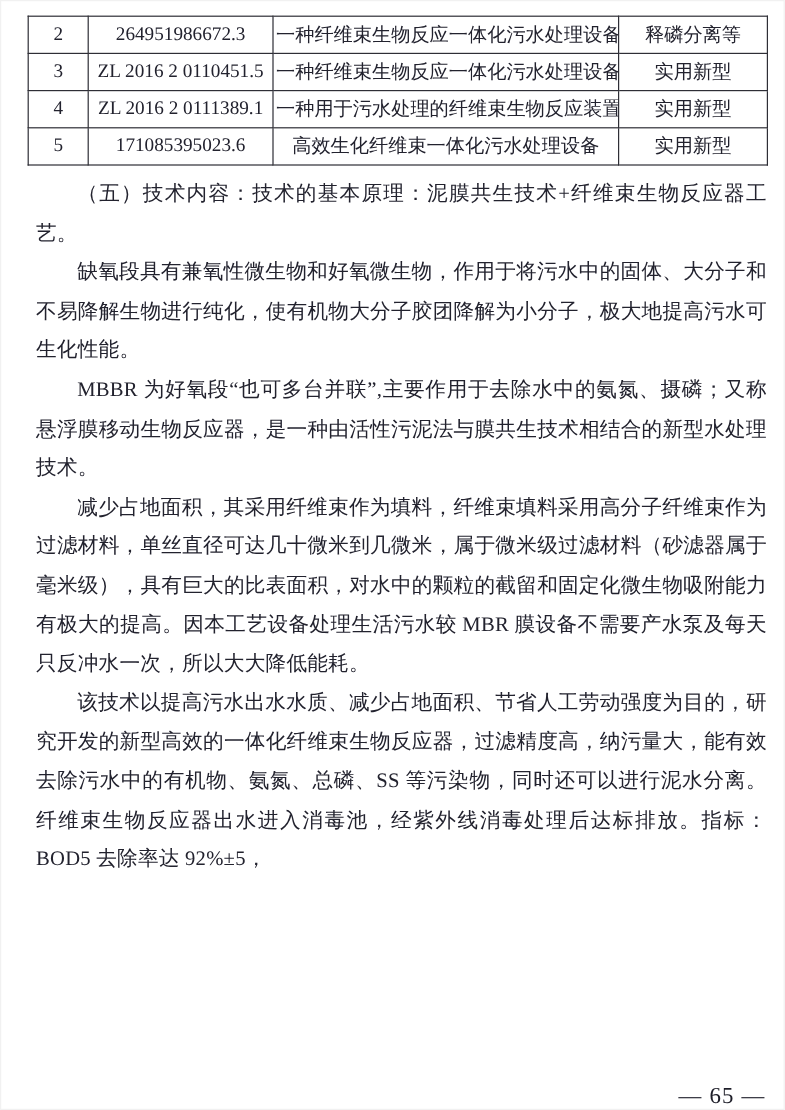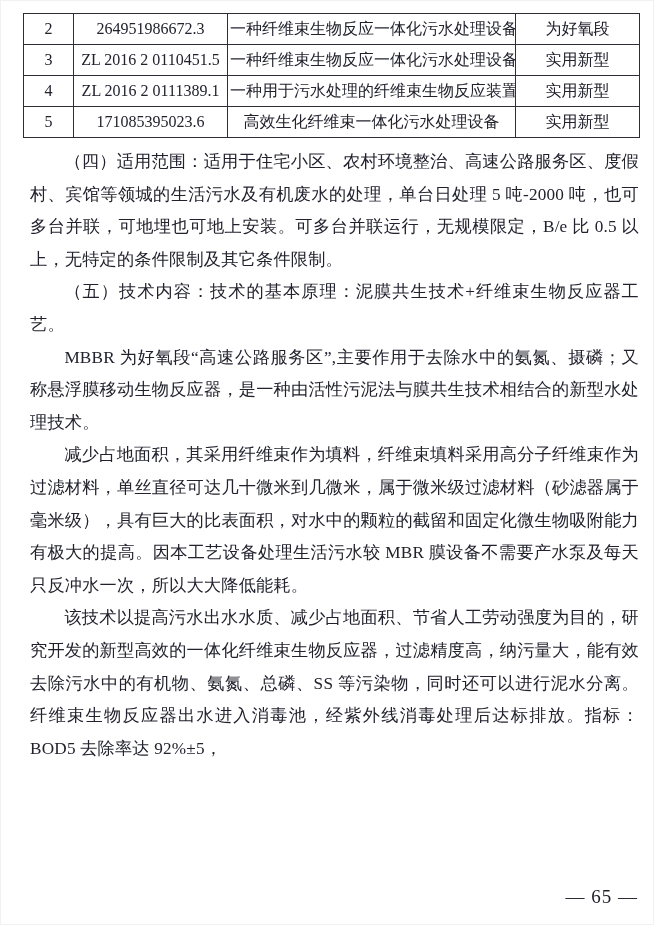--- a/index.html
+++ b/index.html
@@ -50,21 +50,21 @@
     letter-spacing: 0.2px;
   }
   .body-text p {
     margin: 0;
     text-indent: 2em;
   }
 
   .page-footer {
     position: absolute;
     right: 16px;
-    bottom: 17px;
+    bottom: 0;
     font-size: 19px;
     letter-spacing: 1px;
     color: #1d1d28;
     white-space: nowrap;
   }
 </style>
 </head>
 <body>
 
 <div class="page-frame"></div>
@@ -74,21 +74,21 @@
     <col class="c-no">
       <col class="c-pat">
       <col class="c-title">
       <col class="c-type">
   </colgroup>
   <tbody>
     <tr>
       <td>2</td>
       <td>264951986672.3</td>
       <td>一种纤维束生物反应一体化污水处理设备</td>
-      <td>为好氧段</td>
+      <td>释磷分离等</td>
     </tr>
     <tr>
       <td>3</td>
       <td>ZL 2016 2 0110451.5</td>
       <td>一种纤维束生物反应一体化污水处理设备</td>
       <td>实用新型</td>
     </tr>
     <tr>
       <td>4</td>
       <td>ZL 2016 2 0111389.1</td>
@@ -98,20 +98,20 @@
     <tr>
       <td>5</td>
       <td>171085395023.6</td>
       <td>高效生化纤维束一体化污水处理设备</td>
       <td>实用新型</td>
     </tr>
   </tbody>
 </table>
 
 <div class="body-text">
-  <p>（四）适用范围：适用于住宅小区、农村环境整治、高速公路服务区、度假村、宾馆等领城的生活污水及有机废水的处理，单台日处理 5 吨-2000 吨，也可多台并联，可地埋也可地上安装。可多台并联运行，无规模限定，B/e 比 0.5 以上，无特定的条件限制及其它条件限制。</p>
   <p>（五）技术内容：技术的基本原理：泥膜共生技术+纤维束生物反应器工艺。</p>
-  <p>MBBR 为好氧段“高速公路服务区”,主要作用于去除水中的氨氮、摄磷；又称悬浮膜移动生物反应器，是一种由活性污泥法与膜共生技术相结合的新型水处理技术。</p>
+  <p>缺氧段具有兼氧性微生物和好氧微生物，作用于将污水中的固体、大分子和不易降解生物进行纯化，使有机物大分子胶团降解为小分子，极大地提高污水可生化性能。</p>
+  <p>MBBR 为好氧段“也可多台并联”,主要作用于去除水中的氨氮、摄磷；又称悬浮膜移动生物反应器，是一种由活性污泥法与膜共生技术相结合的新型水处理技术。</p>
   <p>减少占地面积，其采用纤维束作为填料，纤维束填料采用高分子纤维束作为过滤材料，单丝直径可达几十微米到几微米，属于微米级过滤材料（砂滤器属于毫米级），具有巨大的比表面积，对水中的颗粒的截留和固定化微生物吸附能力有极大的提高。因本工艺设备处理生活污水较 MBR 膜设备不需要产水泵及每天只反冲水一次，所以大大降低能耗。</p>
   <p>该技术以提高污水出水水质、减少占地面积、节省人工劳动强度为目的，研究开发的新型高效的一体化纤维束生物反应器，过滤精度高，纳污量大，能有效去除污水中的有机物、氨氮、总磷、SS 等污染物，同时还可以进行泥水分离。纤维束生物反应器出水进入消毒池，经紫外线消毒处理后达标排放。指标：BOD5 去除率达 92%±5，</p>
 </div>
 
 <div class="page-footer">— 65 —</div>
 
 </body></html>

